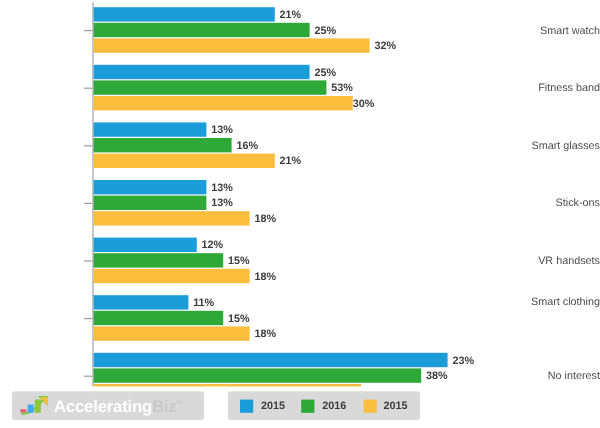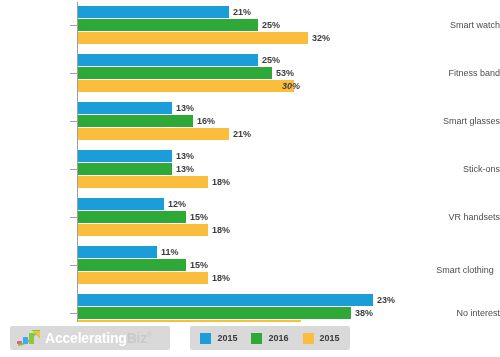--- a/index.html
+++ b/index.html
@@ -83,21 +83,21 @@
         <div class="bar-row" style="top: 0px;">
           <div class="bar" style="width: 180px; background: rgb(27, 157, 217);"></div>
           <span class="bar-val" style="left: 180px;">25%</span>
         </div>
         <div class="bar-row" style="top: 13px;">
           <div class="bar" style="width: 194px; background: rgb(46, 168, 54);"></div>
           <span class="bar-val" style="left: 194px;">53%</span>
         </div>
         <div class="bar-row" style="top: 26px;">
           <div class="bar" style="width: 216px; background: rgb(251, 190, 60);"></div>
-          <span class="bar-val" style="left: 200px; font-style: italic;">30%</span>
+          <span class="bar-val" style="left: 212px;">30%</span>
         </div>
       </div>
       <div class="group" style="top: 102px; height: 38px;">
         <div class="cat-label" style="top: 14px;">Smart glasses</div>
         <div class="tick" style="left: 70px; top: 19px;"></div>
         <div class="bar-row" style="top: 0px;">
           <div class="bar" style="width: 94px; background: rgb(27, 157, 217);"></div>
           <span class="bar-val" style="left: 94px;">13%</span>
         </div>
         <div class="bar-row" style="top: 13px;">
@@ -135,21 +135,21 @@
         <div class="bar-row" style="top: 13px;">
           <div class="bar" style="width: 108px; background: rgb(46, 168, 54);"></div>
           <span class="bar-val" style="left: 108px;">15%</span>
         </div>
         <div class="bar-row" style="top: 26px;">
           <div class="bar" style="width: 130px; background: rgb(251, 190, 60);"></div>
           <span class="bar-val" style="left: 130px;">18%</span>
         </div>
       </div>
       <div class="group" style="top: 246px; height: 38px;">
-        <div class="cat-label" style="top: 19px; text-align: center;">Smart clothing</div>
+        <div class="cat-label" style="top: 0;">Smart clothing</div>
         <div class="tick" style="left: 70px; top: 19px;"></div>
         <div class="bar-row" style="top: 0px;">
           <div class="bar" style="width: 79px; background: rgb(27, 157, 217);"></div>
           <span class="bar-val" style="left: 79px; text-align: right;">11%</span>
         </div>
         <div class="bar-row" style="top: 13px;">
           <div class="bar" style="width: 108px; background: rgb(46, 168, 54);"></div>
           <span class="bar-val" style="left: 108px;">15%</span>
         </div>
         <div class="bar-row" style="top: 26px;">

